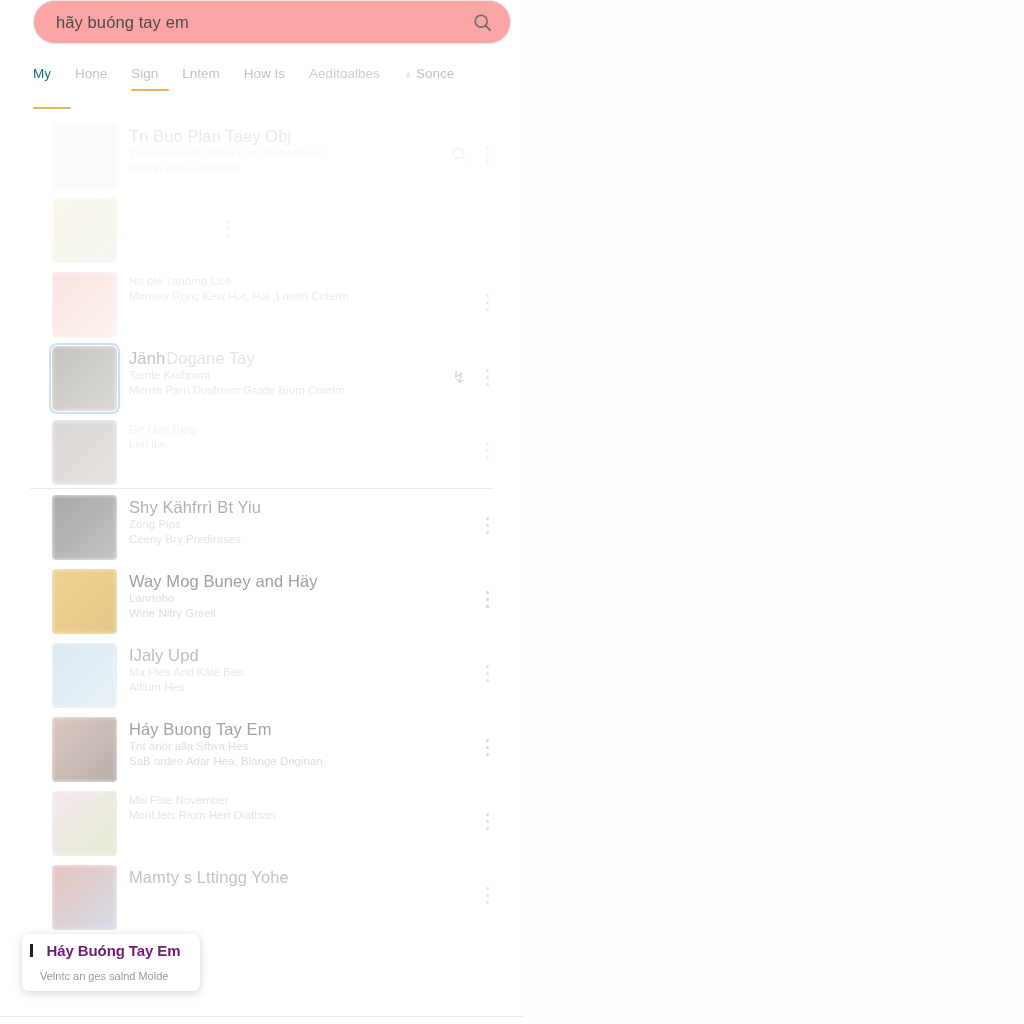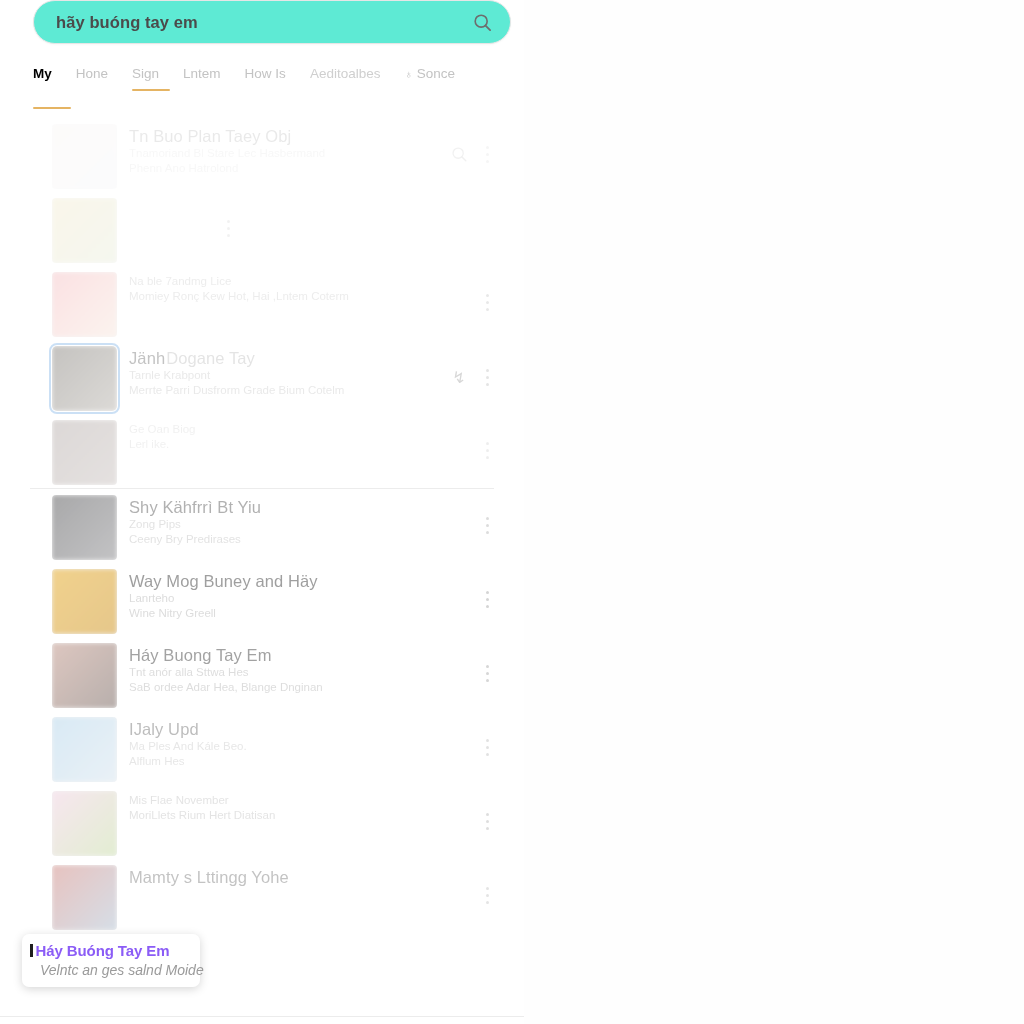--- a/index.html
+++ b/index.html
@@ -26,25 +26,24 @@
 
   
   #search-wrap{
     position:absolute;left:33px;top:0px;width:478px;height:44px;
   }
   #search-bar{
     box-sizing:border-box;
     width:478px;height:44px;
     border:1px solid #e6e6e6;
     border-radius:24px;
-    background:#5eead4;
+    background:#fca5a5;
     display:flex;align-items:center;
     padding:0 18px 0 22px;
     box-shadow:0 1px 2px rgba(0,0,0,.03);
-    font-weight:bold;
   }
   #search-value{
     flex:1;
     font-size:16.5px;
     color:#4b4b4b;
     letter-spacing:.1px;
     white-space:nowrap;overflow:hidden;
   }
   .mag{
     width:19px;height:19px;flex:0 0 auto;
@@ -58,21 +57,21 @@
   }
   .tab{
     position:relative;
     font-size:13.5px;
     color:#c3c3c3;
     padding:8px 0 0 0;
     margin-right:24px;
     white-space:nowrap;
     display:flex;align-items:center;gap:4px;
   }
-  .tab.active-dark{ color:#000000; font-weight:bold;justify-content:center; }
+  .tab.active-dark{ color:#0f766e; font-weight:normal;justify-content:center; }
   .tab.muted-strong{ color:#cfcfcf; }
   .tab .ul{
     position:absolute;left:0;right:auto;width:38px;height:2px;
     background:#e5b463;border-radius:2px;
   }
   .tab.ul-low .ul{ bottom:-28px; }
   .tab.ul-high .ul{ bottom:-10px; }
   .tab-glyph{font-size:11px;color:#bdbdbd;}
 
   
@@ -151,32 +150,31 @@
     position:absolute;left:22px;top:934px;
     width:178px;
     background:#ffffff;
     border-radius:7px;
     box-shadow:0 2px 10px rgba(0,0,0,.17);
     padding:8px 10px 9px 8px;
     box-sizing:border-box;
     z-index:40;
   }
   #tooltip .tt-title{
-    font-size:15px;color:#8b5cf6;font-weight:bold;
+    font-size:15px;color:#701a75;font-weight:bold;
     white-space:nowrap;letter-spacing:-.1px;
-    display:flex;align-items:center;gap:3px;
+    display:flex;align-items:center;gap:14px;
   }
   #tooltip .tt-bar{
     display:inline-block;width:2.5px;height:13px;background:#1f1f1f;
     flex:0 0 auto;
   }
   #tooltip .tt-sub{
-    font-size:14px;color:#9a9a9a;margin-top:3px;padding-left:10px;
+    font-size:11px;color:#9a9a9a;margin-top:11px;padding-left:10px;
     white-space:nowrap;
-    font-style:italic;
   }
   #bottom-rule{
     position:absolute;left:0;top:1016px;width:524px;height:1px;background:#ececec;
   }
 </style>
 </head>
 <body>
 
 <div id="blank-pane"></div>
 
@@ -340,46 +338,46 @@
         </div>
         <div class="right-icons">
           <span class="row-search"></span>
           <span class="kebab">
             <i></i>
             <i></i>
             <i></i>
           </span>
         </div>
       </div>
+      <div class="row f9">
+        <div class="thumb">
+          <div class="ph" style="background: linear-gradient(135deg, rgb(169, 207, 232) 0%, rgb(207, 224, 236) 100%); filter: blur(2px);"></div>
+        </div>
+        <div class="meta">
+          <div class="title">IJaly Upd</div>
+          <div class="sub1">Ma Ples And Kále Beo.</div>
+          <div class="sub2">Alflum Hes</div>
+        </div>
+        <div class="right-icons">
+          <span class="row-search"></span>
+          <span class="kebab">
+            <i></i>
+            <i></i>
+            <i></i>
+          </span>
+        </div>
+      </div>
       <div class="row f8">
         <div class="thumb">
           <div class="ph" style="background: linear-gradient(135deg, rgb(201, 165, 154) 0%, rgb(141, 127, 122) 100%); filter: blur(2px);"></div>
         </div>
         <div class="meta">
           <div class="title">Háy Buong Tay Em</div>
           <div class="sub1">Tnt anór alla Sttwa Hes</div>
           <div class="sub2">SaB ordee Adar Hea, Blange Dnginan</div>
-        </div>
-        <div class="right-icons">
-          <span class="row-search"></span>
-          <span class="kebab">
-            <i></i>
-            <i></i>
-            <i></i>
-          </span>
-        </div>
-      </div>
-      <div class="row f9">
-        <div class="thumb">
-          <div class="ph" style="background: linear-gradient(135deg, rgb(169, 207, 232) 0%, rgb(207, 224, 236) 100%); filter: blur(2px);"></div>
-        </div>
-        <div class="meta">
-          <div class="title">IJaly Upd</div>
-          <div class="sub1">Ma Ples And Kále Beo.</div>
-          <div class="sub2">Alflum Hes</div>
         </div>
         <div class="right-icons">
           <span class="row-search"></span>
           <span class="kebab">
             <i></i>
             <i></i>
             <i></i>
           </span>
         </div>
       </div>

